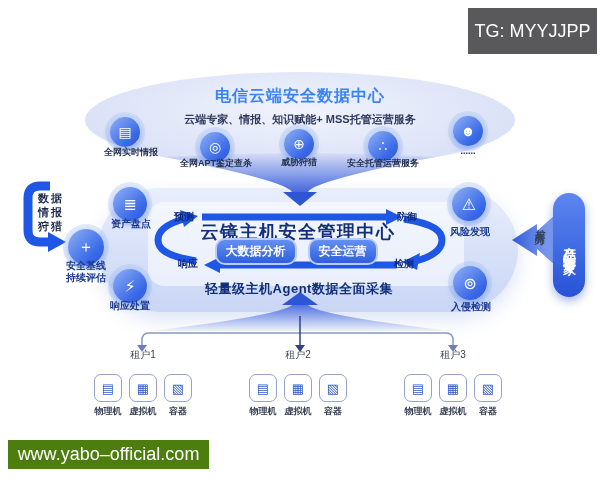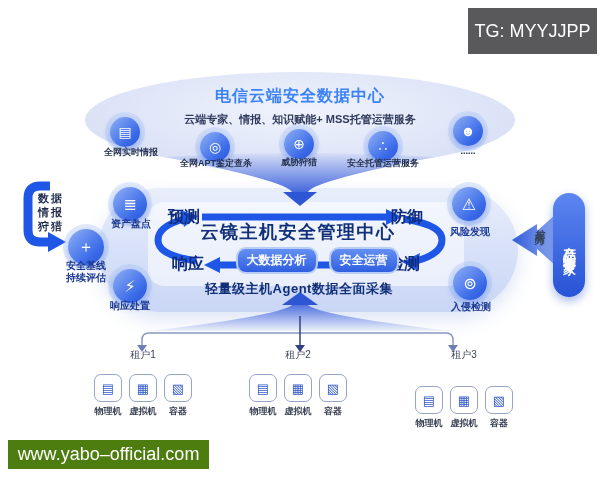--- a/index.html
+++ b/index.html
@@ -16,23 +16,23 @@
          color:#fff;background:linear-gradient(135deg,#8fb0f5 0%,#3a6ae8 70%,#2b55d8 100%);
          box-shadow:0 3px 7px rgba(46,98,228,.35),0 0 0 5px rgba(160,190,245,.30);}
   .svc-circle{width:30px;height:30px;font-size:14px;}
   .feat-circle{width:34px;height:34px;font-size:16px;}
   .svc-label{font-size:9px;font-weight:bold;color:#273352;}
   .feat-label{font-size:10px;font-weight:bold;color:#1c3a95;text-align:center;line-height:1.2;white-space:pre-line;transform:translateX(-50%);}
   .capsule{left:98px;top:188px;width:420px;height:124px;border-radius:62px;
            background:linear-gradient(180deg,#e9eefb 0%,#d6e0f8 55%,#c9d6f5 100%);
            box-shadow:0 8px 18px rgba(120,150,220,.25);}
   .inner-white{left:148px;top:202px;width:316px;height:84px;border-radius:16px;background:rgba(255,255,255,.55);}
-  .cycle-lab{font-size:16px;font-weight:bold;color:#0e2b7c;transform:translate(-50%,-50%);white-space:nowrap;}
+  .cycle-lab{font-size:10px;font-weight:bold;color:#0e2b7c;transform:translate(-50%,-50%);white-space:nowrap;}
   .plat-title{left:298px;top:232px;font-size:18px;font-weight:bold;color:#12307a;letter-spacing:1.5px;transform:translate(-50%,-50%);white-space:nowrap;}
-  .pill-row{left:190px;top:247px;width:212px;display:flex;gap:11px;justify-content:center;margin-left:21px;}
+  .pill-row{left:190px;top:238px;width:212px;display:flex;gap:11px;justify-content:center;}
   .pill{padding:3px 9px;border-radius:10px;border:2px solid #b9ccf6;color:#fff;font-size:12px;font-weight:bold;
         background:linear-gradient(180deg,#6490f2,#2f5fe0);white-space:nowrap;}
   .agent-note{left:299px;top:289px;font-size:13px;font-weight:bold;color:#12307a;transform:translate(-50%,-50%);white-space:nowrap;letter-spacing:.5px;}
   .vpill{left:553px;top:193px;width:32px;height:104px;border-radius:16px;
          background:linear-gradient(180deg,#5d86f0,#2753d6);box-shadow:0 4px 10px rgba(40,80,210,.4);
          color:#fff;font-size:13px;font-weight:bold;writing-mode:vertical-lr;letter-spacing:3px;
          display:flex;align-items:center;justify-content:center;}
   .vlabel{writing-mode:vertical-lr;font-size:10px;font-weight:bold;color:#37455f;letter-spacing:2px;}
   .data-hunt{left:38px;top:192px;font-size:11px;font-weight:bold;color:#1f2b4d;white-space:pre-line;line-height:1.25;letter-spacing:2px;}
   .tenant{display:flex;flex-direction:column;align-items:center;width:108px;}
@@ -216,21 +216,21 @@
     </div>
     <div class="node">
       <div class="node-box">
           <span>▧</span>
         </div>
       <div class="node-label">容器</div>
     </div>
   </div>
 </div>
 
-<div class="abs tenant" style="left:410px;top:348px;gap:12px;">
+<div class="abs tenant" style="left:399px;top:348px;">
   <div class="tenant-name">租户3</div>
   <div class="node-row">
     <div class="node">
       <div class="node-box">
           <span>▤</span>
         </div>
       <div class="node-label">物理机</div>
     </div>
     <div class="node">
       <div class="node-box">

